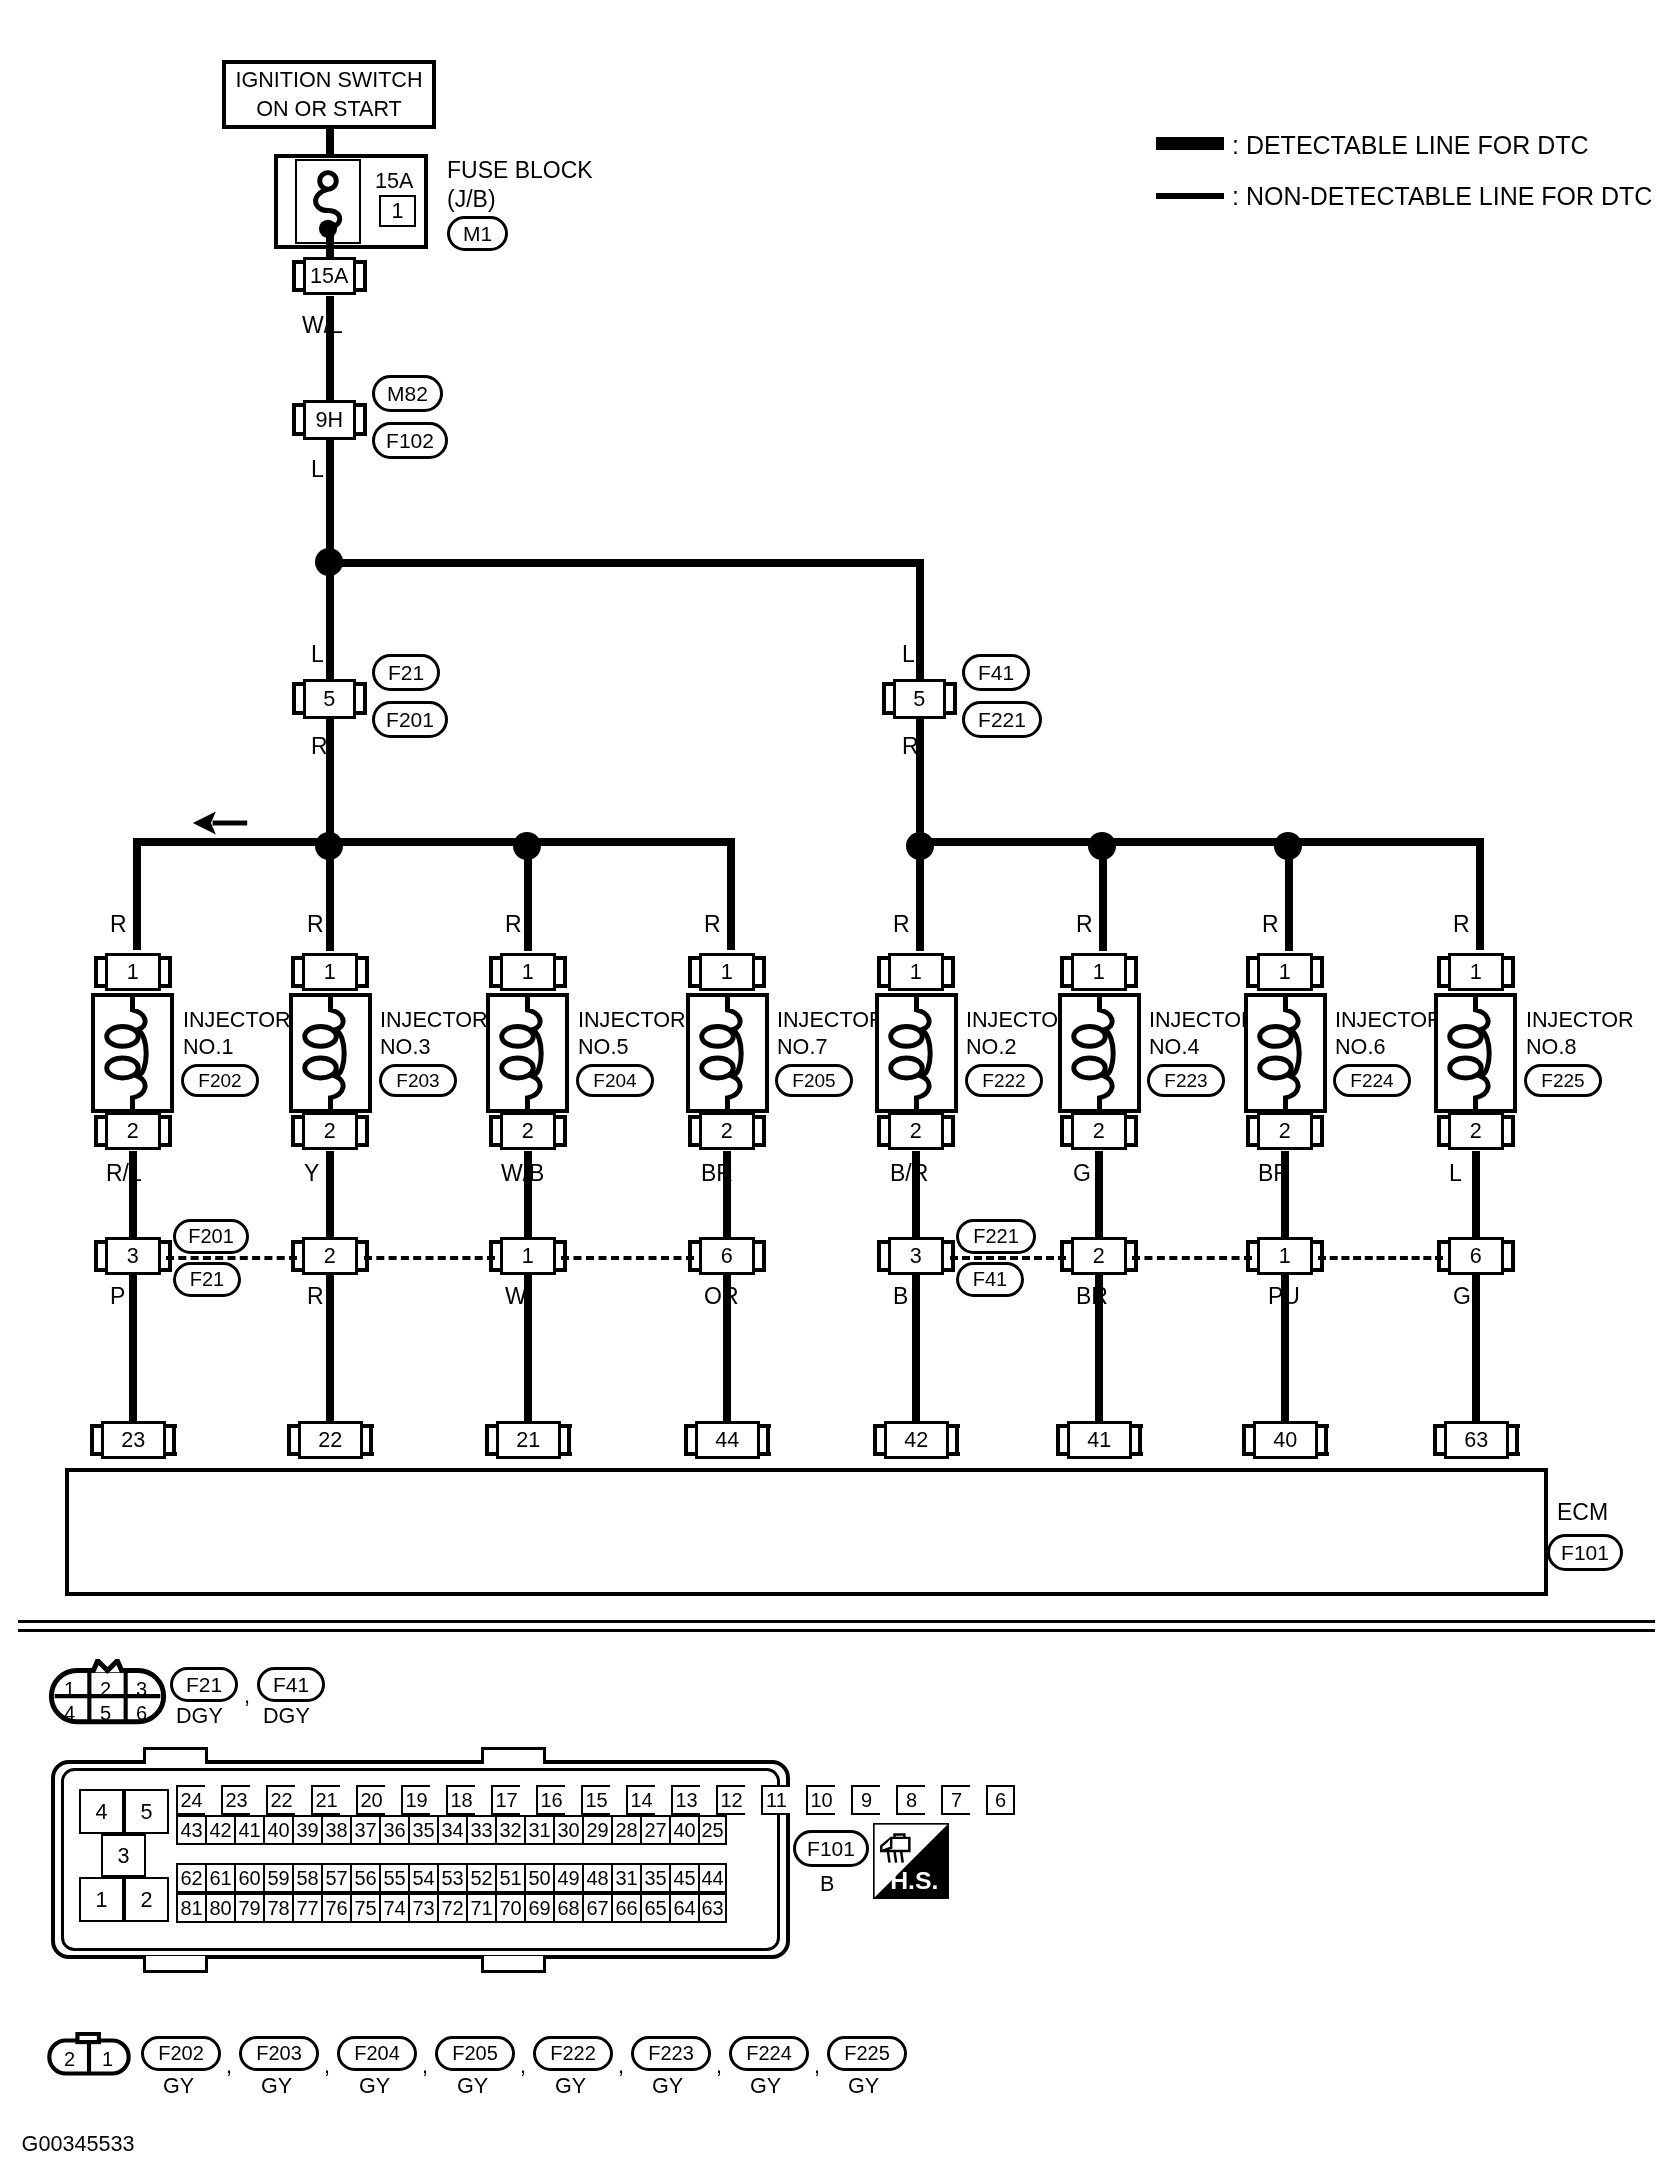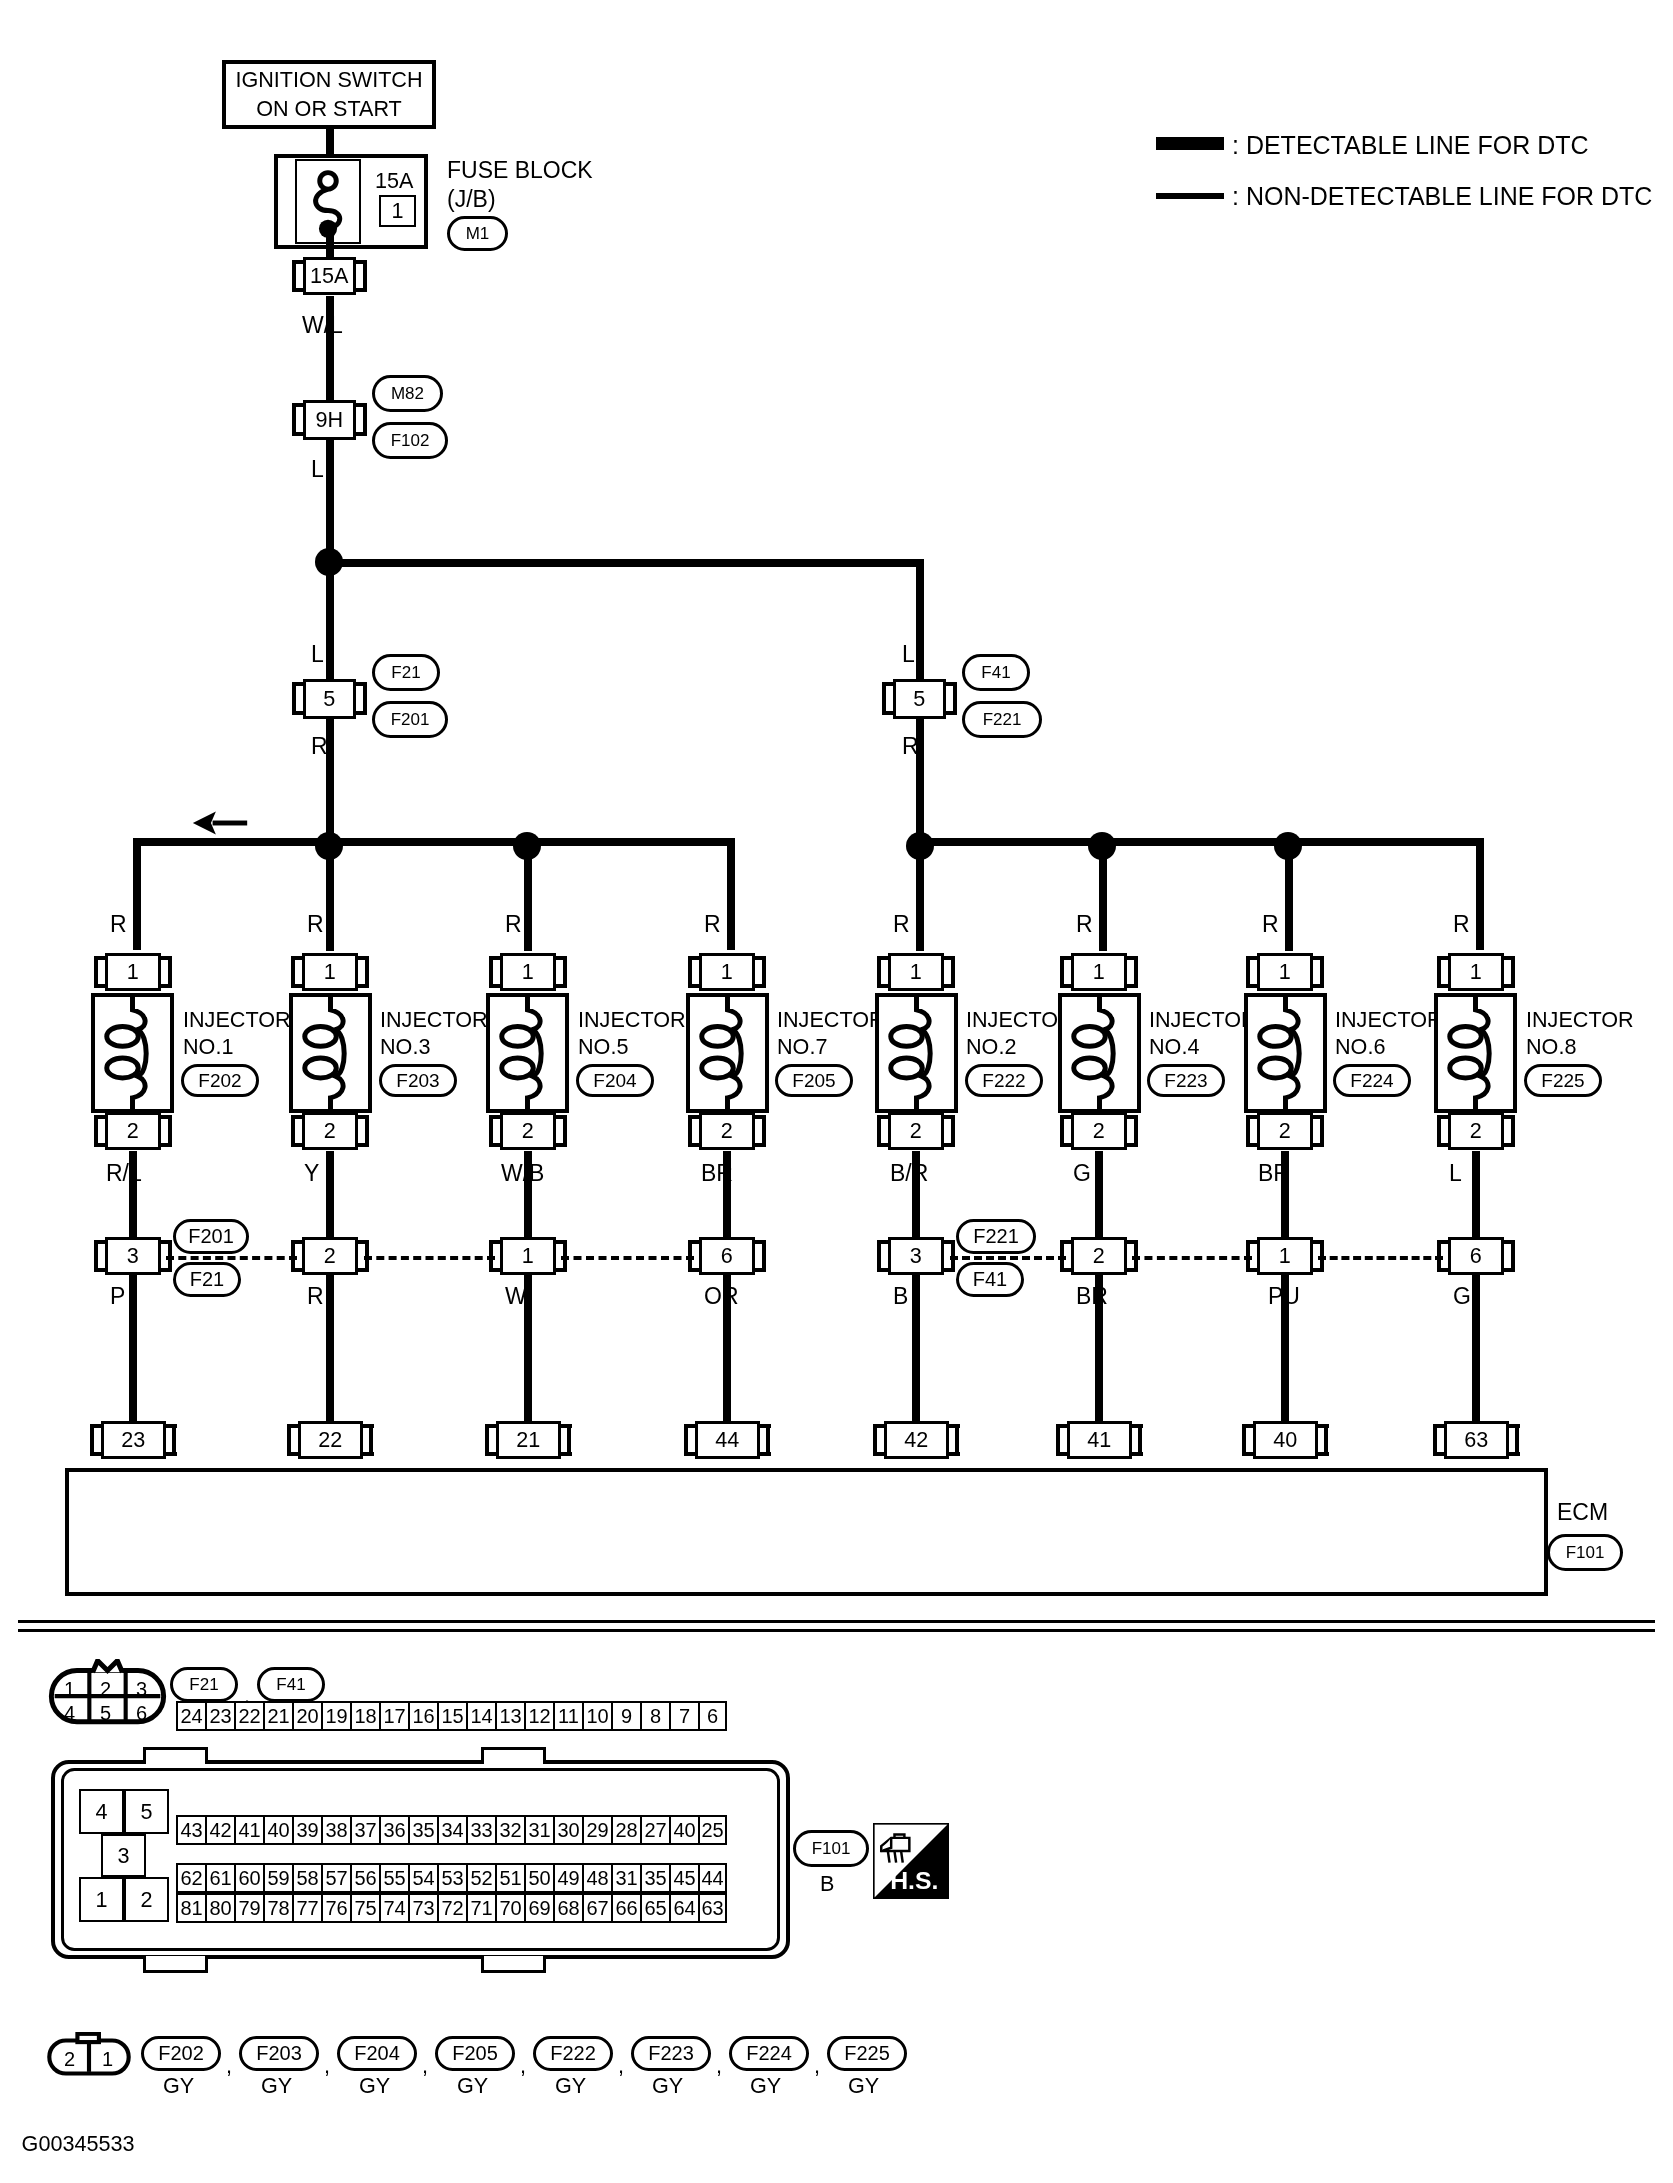--- a/index.html
+++ b/index.html
@@ -11,21 +11,21 @@
   .wire-v{position:absolute;background:#000;width:7.5px;}
   .dot{position:absolute;background:#000;border-radius:50%;width:28px;height:28px;}
   .txt{position:absolute;white-space:nowrap;line-height:1;}
   .t24{font-size:20px;}
   .t26{font-size:21.6px;}
   .t28{font-size:23px;}
   .t30{font-size:25px;}
   
   .oval{position:absolute;border:3.3px solid #000;border-radius:829px;
         display:flex;align-items:center;justify-content:center;
-        font-size:17px;background:#fff;box-sizing:border-box;}
+        font-size:21px;background:#fff;box-sizing:border-box;}
   
   .pin{position:absolute;box-sizing:border-box;border:3.3px solid #000;background:#fff;
        display:flex;align-items:center;justify-content:center;font-size:21.6px;}
   .pinwrap{position:absolute;}
   .pinwrap .brk-l,.pinwrap .brk-r{position:absolute;background:#000;width:4.2px;}
   .pinwrap .brk-lt,.pinwrap .brk-lb,.pinwrap .brk-rt,.pinwrap .brk-rb{position:absolute;background:#000;height:4.2px;}
   
   .box{position:absolute;box-sizing:border-box;border:4.2px solid #000;background:#fff;}
   .box3{position:absolute;box-sizing:border-box;border:2.5px solid #000;background:#fff;}
   .ctr{display:flex;align-items:center;justify-content:center;text-align:center;}
@@ -604,21 +604,21 @@
   <div class="abs" style="left:481px;top:1747px;width:65px;height:16.6px;border:3.3px solid #000;border-bottom:none;box-sizing:border-box;background:#fff;"></div>
   <div class="abs" style="left:143px;top:1956px;width:65px;height:16.6px;border:3.3px solid #000;border-top:none;box-sizing:border-box;background:#fff;"></div>
   <div class="abs" style="left:481px;top:1956px;width:65px;height:16.6px;border:3.3px solid #000;border-top:none;box-sizing:border-box;background:#fff;"></div>
 
   <div class="box3 ctr t26" style="left:79px;top:1789px;width:45px;height:45px;">4</div>
   <div class="box3 ctr t26" style="left:124px;top:1789px;width:45px;height:45px;">5</div>
   <div class="box3 ctr t26" style="left:101px;top:1834px;width:45px;height:43px;">3</div>
   <div class="box3 ctr t26" style="left:79px;top:1877px;width:45px;height:45px;">1</div>
   <div class="box3 ctr t26" style="left:124px;top:1877px;width:45px;height:45px;">2</div>
 
-  <div class="pingrid" id="grid-a" style="left:176px;top:1701px;">
+  <div class="pingrid" id="grid-a" style="left:176px;top:1785px;gap:16px;">
       <div class="cell">24</div>
       <div class="cell">23</div>
       <div class="cell">22</div>
       <div class="cell">21</div>
       <div class="cell">20</div>
       <div class="cell">19</div>
       <div class="cell">18</div>
       <div class="cell">17</div>
       <div class="cell">16</div>
       <div class="cell">15</div>

